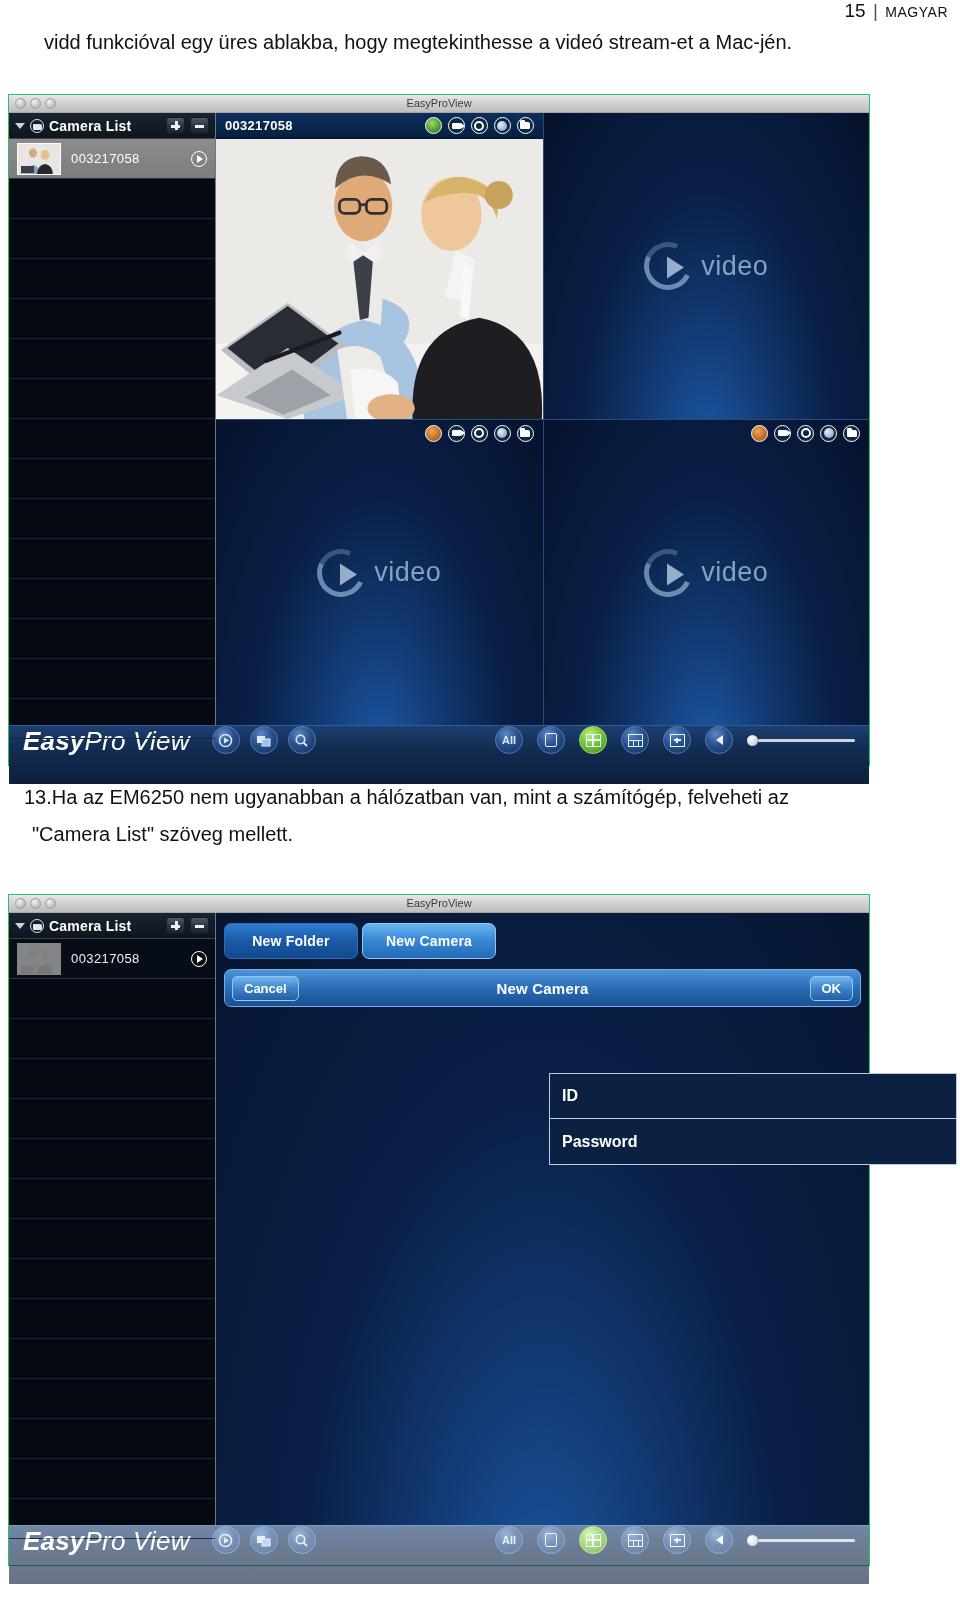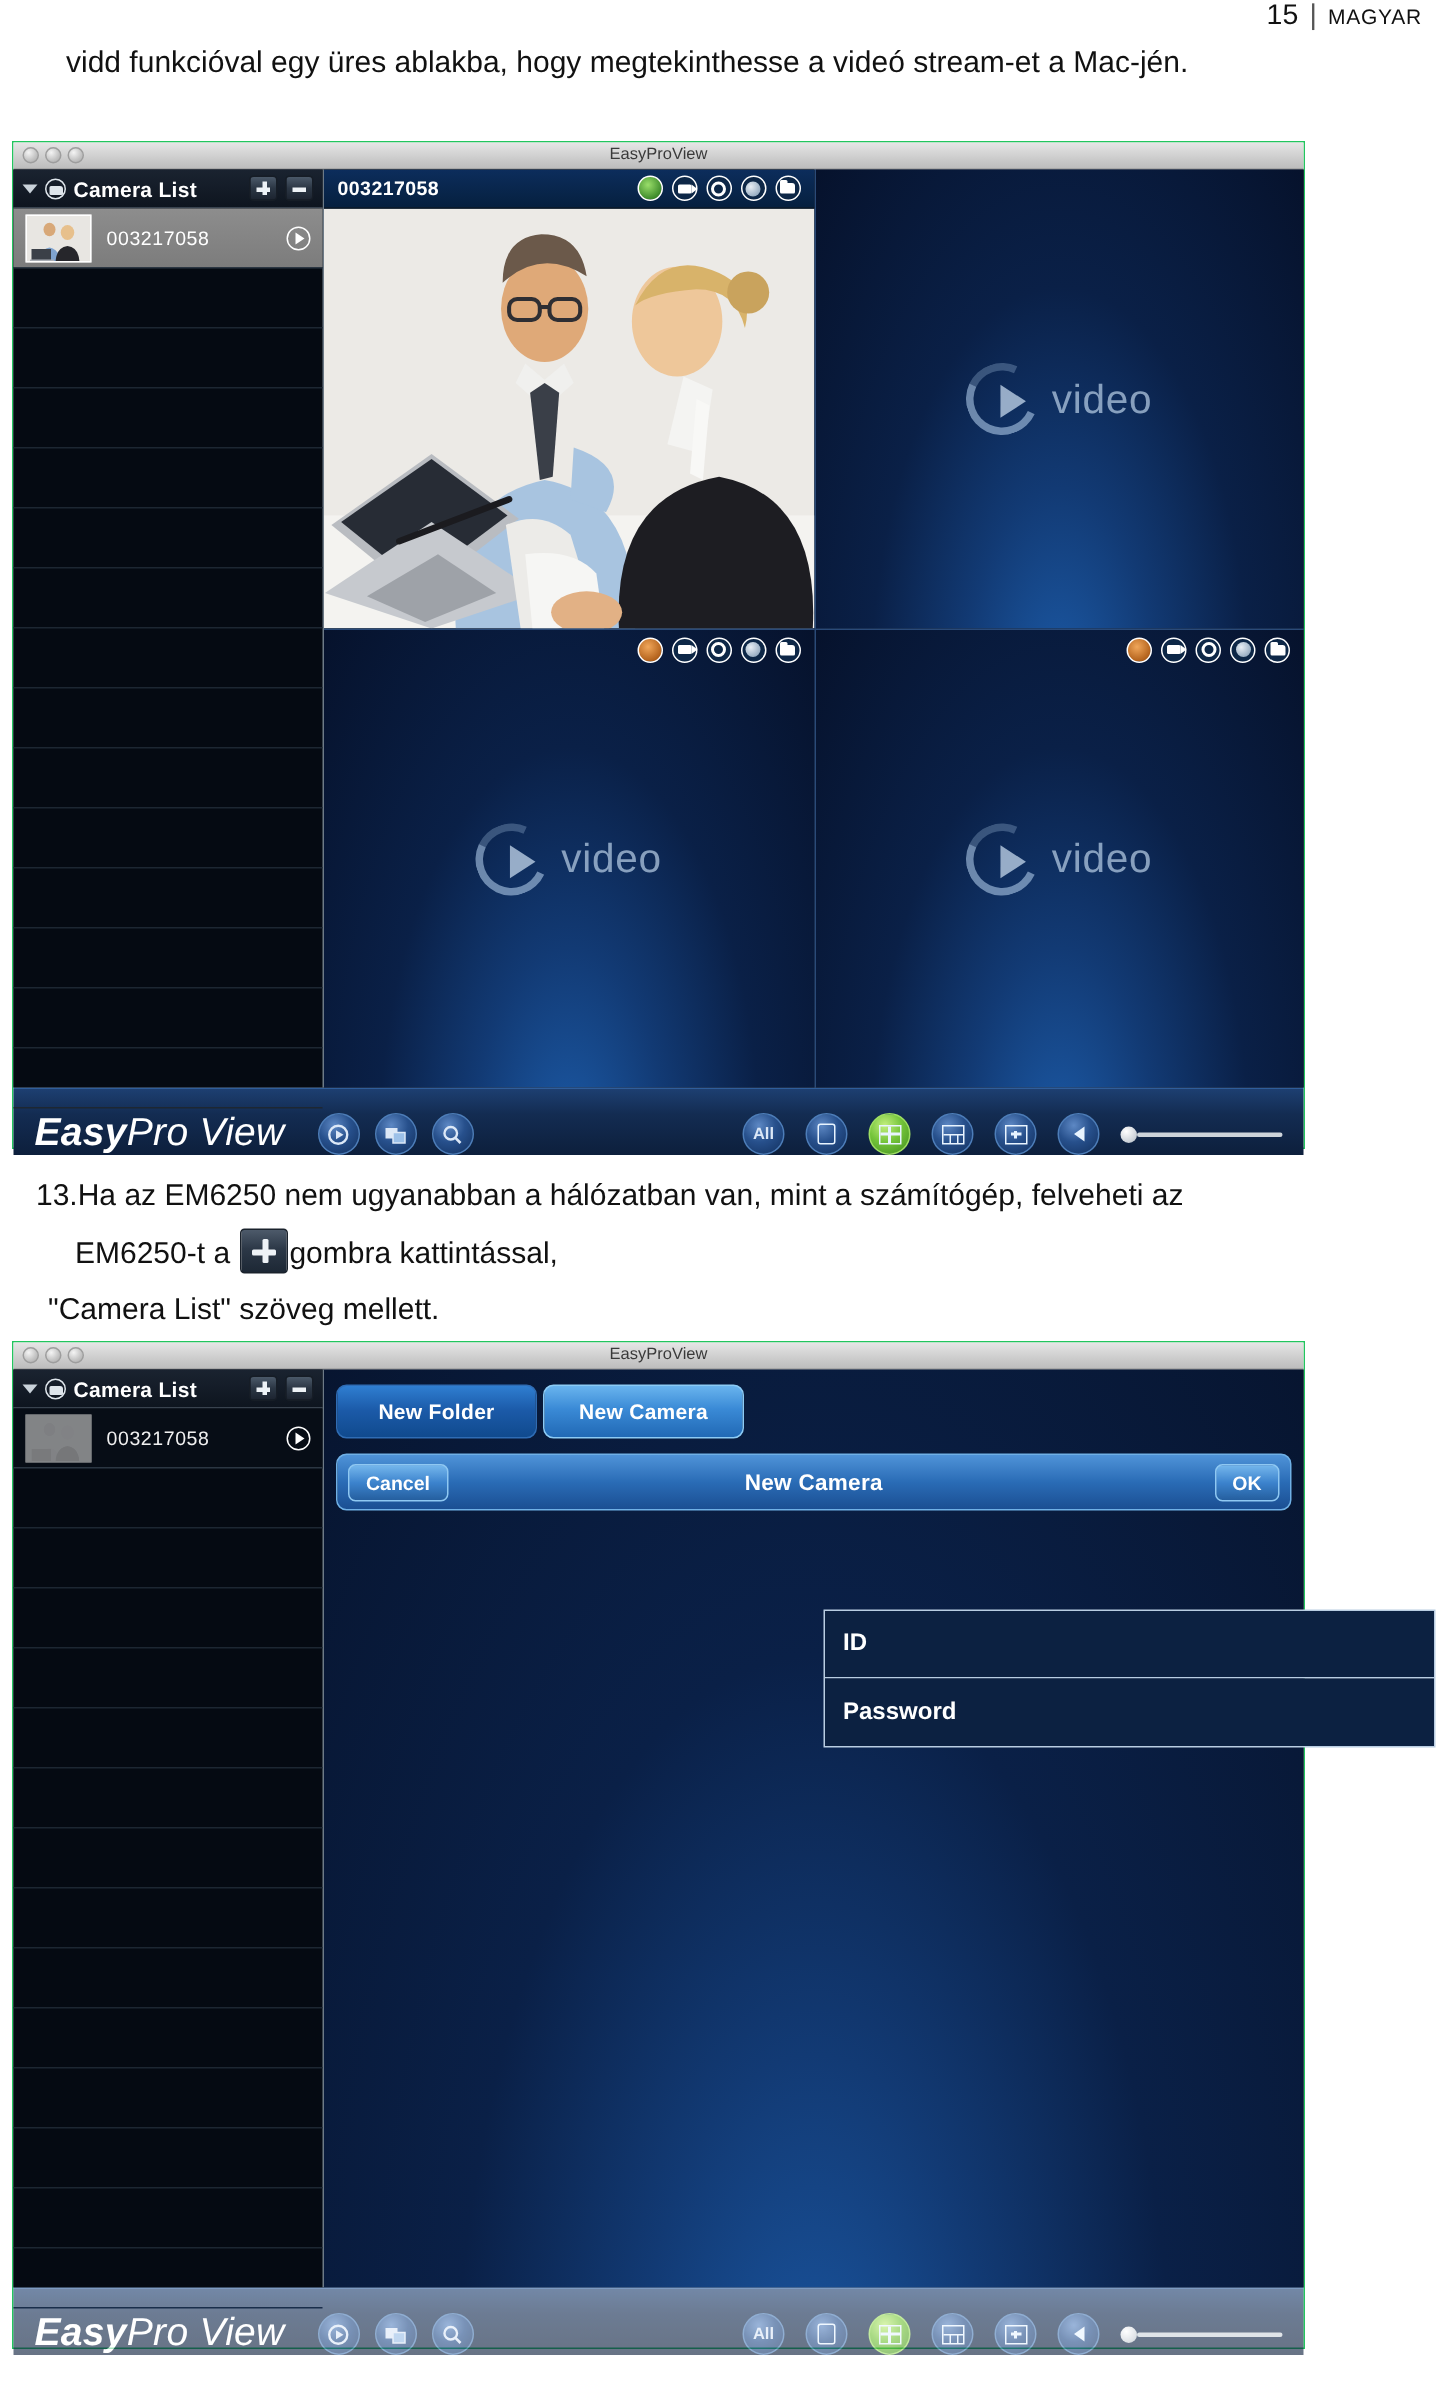--- a/index.html
+++ b/index.html
@@ -196,21 +196,21 @@
     border-left: 17px solid rgba(198,216,236,.75);
     transform: rotate(20deg);
   }
   .vplace .vtext {
     font-size: 27px; color: rgba(183,205,228,.72); letter-spacing: .5px;
   }
   .photo { position:absolute; left:0; right:0; top:26px; bottom:0; }
 
   
   .toolbar {
-    height: 45px; display: flex; align-items: flex-end; padding: 0 14px;
+    height: 59px; display: flex; align-items: flex-start; padding: 0 14px;
     background: linear-gradient(180deg,#1d3f71 0%, #132c52 38%, #0d1f3c 100%);
     border-top: 1px solid #2f5d9a;
   }
   .logo { font-size: 26px; color: #ffffff; white-space: nowrap; letter-spacing: .2px; }
   .logo .b { font-weight: bold; font-style: italic; }
   .logo .i { font-style: italic; font-weight: normal; }
   .tb-left { display:flex; gap: 10px; margin-left: 22px; }
   .tb-right { display:flex; gap: 14px; align-items:center; margin-left: auto; }
   .tbtn {
     width: 28px; height: 28px; border-radius: 50%;
@@ -524,24 +524,20 @@
       <span class="slider">
         <span class="knob"></span>
         <span class="track"></span>
       </span>
     </div>
   </div>
 </div>
 
 <div class="para para-2">
   <span>13.Ha az EM6250 nem ugyanabban a hálózatban van, mint a számítógép, felveheti az</span>
-  <span class="ln2">
-    <span>EM6250-t a</span>
-    <span class="inline-plus"></span><span>gombra kattintással,</span>
-  </span>
   <span class="ln3">"Camera List" szöveg mellett.</span>
 </div>
 
 <div class="app-window win-2">
   <div class="titlebar">
     <div class="traffic">
       <span></span>
       <span></span>
       <span></span>
     </div>

